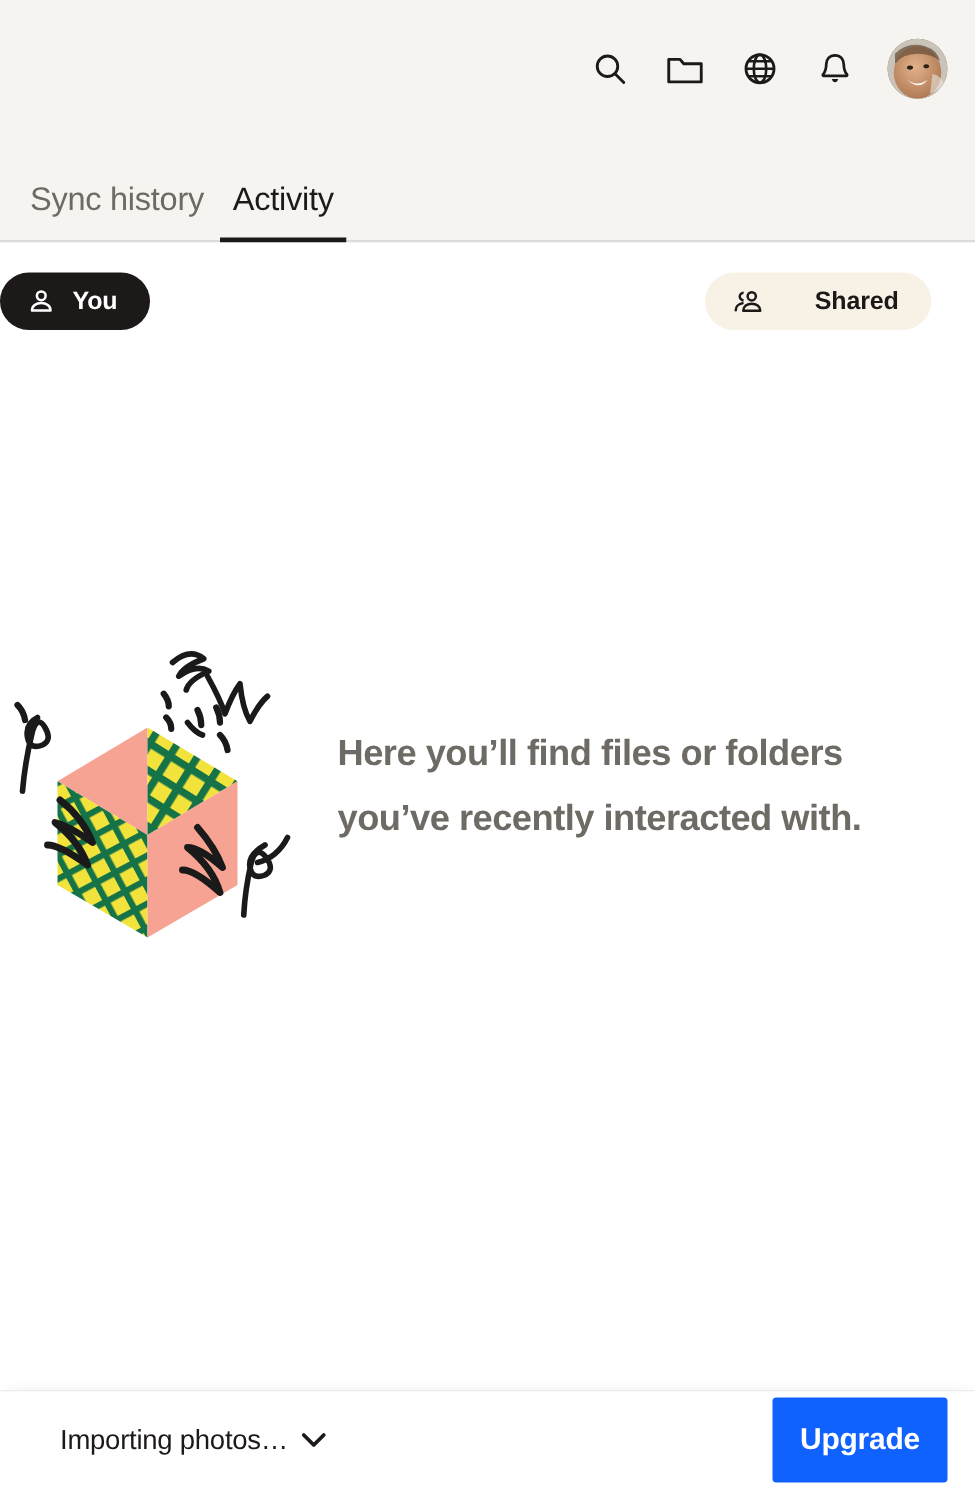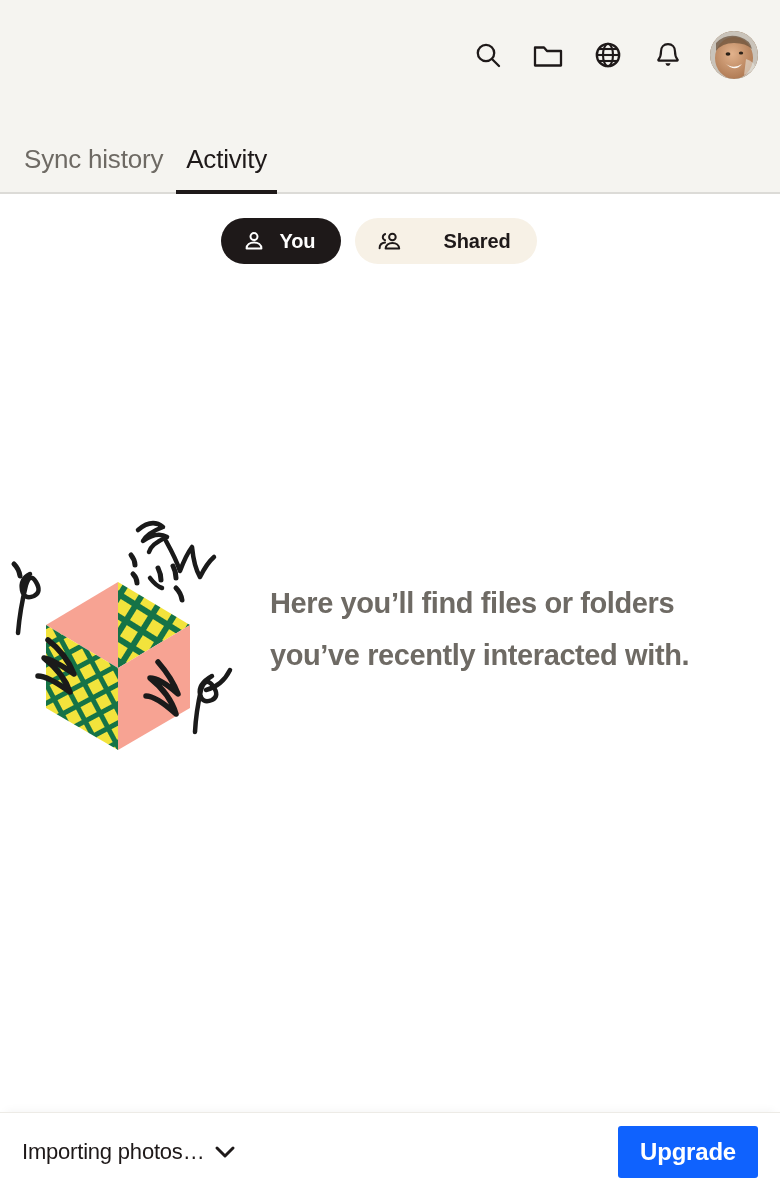--- a/index.html
+++ b/index.html
@@ -105,24 +105,24 @@
   
   .content {
     flex: 1 1 auto;
     position: relative;
     background: #ffffff;
     overflow: hidden;
   }
 
   .filter-row {
     display: flex;
-    justify-content: center;
+    justify-content: space-between;
     align-items: center;
     gap: 14px;
-    padding: 24px 22px 0 0;
+    padding: 24px 35px 0 0;
   }
 
   .pill {
     display: inline-flex;
     align-items: center;
     gap: 14px;
     height: 46px;
     padding: 0 26px 0 22px;
     border-radius: 24px;
     font-size: 20px;
@@ -193,31 +193,32 @@
     display: inline-flex;
     align-items: center;
     gap: 10px;
     font-size: 22px;
     color: #1E1919;
     cursor: pointer;
     background: none;
     border: none;
     font-family: "Liberation Sans", sans-serif;
     letter-spacing: -0.2px;
+    margin-left: 26px;
   }
   .status-chip svg { display: block; }
 
   .upgrade-btn {
     background: #0F62FE;
     color: #ffffff;
     font-size: 24px;
     font-weight: bold;
     border: none;
     border-radius: 3px;
-    height: 52px;
+    height: 68px;
     padding: 0 22px;
     cursor: pointer;
     font-family: "Liberation Sans", sans-serif;
     letter-spacing: -0.2px;
   }
 </style>
 </head>
 <body>
 
 <div class="app">

